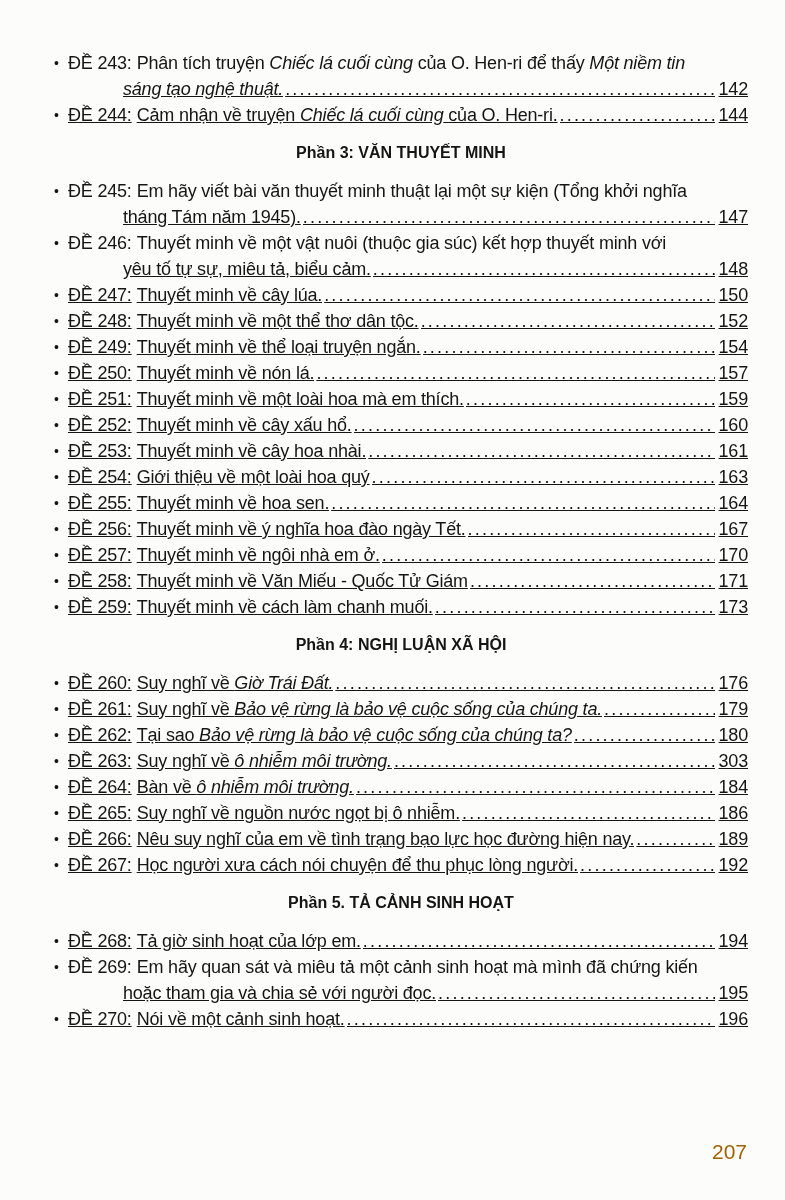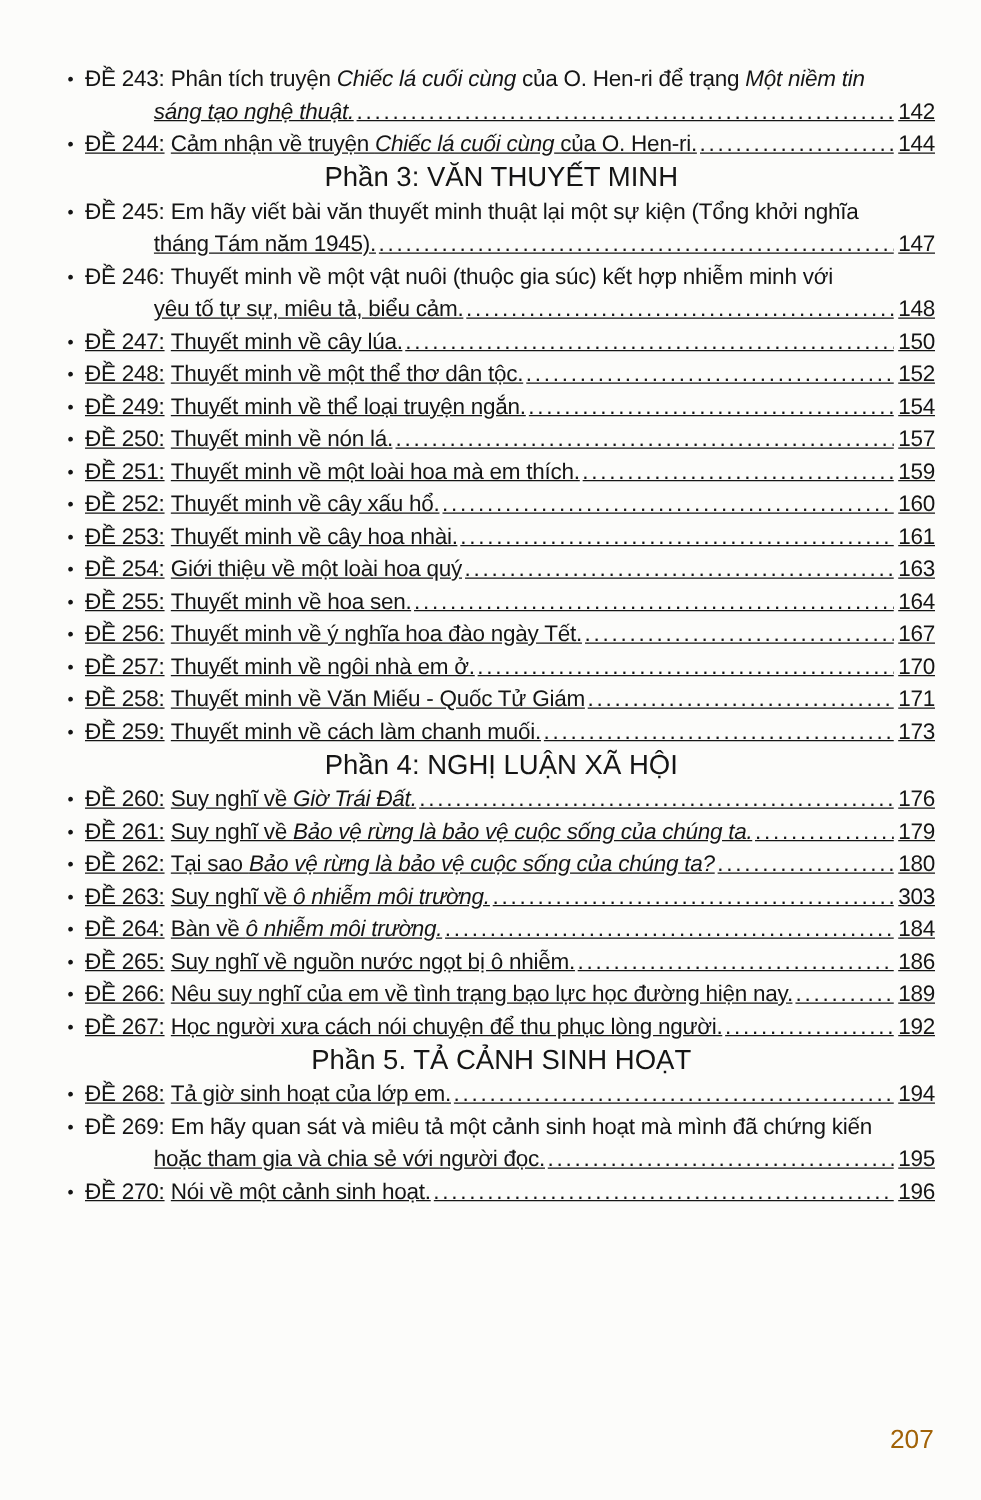--- a/index.html
+++ b/index.html
@@ -19,34 +19,34 @@
   .line-text { white-space: nowrap; overflow: hidden; flex: 0 1 auto; }
   .label { margin-right: 0.28em; }
   .it { font-style: italic; }
   .dots { flex: 1 1 10px; min-width: 10px; overflow: hidden; white-space: nowrap; margin-left: 2px; }
   .dots::after {
     content: "..........................................................................................................................................................................................................";
     letter-spacing: 2.2px;
   }
   .pg { flex: none; margin-left: 4px; }
   .heading {
-    font-size: 22px; font-weight: normal; text-align: center;
-    line-height: 28px; margin: 0 0;
+    font-size: 16px; font-weight: bold; text-align: center;
+    line-height: 28px; margin: 11px 0;
   }
   .folio { position: absolute; right: 38px; bottom: 36px; font-size: 21px; color: #a16207; }
 </style>
 </head>
 <body>
 
 <div class="page">
   <main class="toc" id="toc">
       <div class="entry">
         <span class="bullet">•</span>
         <div class="entry-body">
-          <div class="line"><span class="line-text"><span class="label">ĐỀ 243:</span><span class="seg">Phân tích truyện </span><span class="seg it">Chiếc lá cuối cùng</span><span class="seg"> của O. Hen-ri để trạng </span><span class="seg it">Một niềm tin</span></span></div>
+          <div class="line"><span class="line-text"><span class="label">ĐỀ 243:</span><span class="seg">Phân tích truyện </span><span class="seg it">Chiếc lá cuối cùng</span><span class="seg"> của O. Hen-ri để thấy </span><span class="seg it">Một niềm tin</span></span></div>
           <div class="line cont last">
             <span class="line-text"><span class="seg it">sáng tạo nghệ thuật. </span></span>
             <span class="dots"></span>
             <span class="pg">142</span>
           </div>
         </div>
       </div>
       <div class="entry">
         <span class="bullet">•</span>
         <div class="entry-body">
@@ -65,21 +65,21 @@
           <div class="line cont last">
             <span class="line-text"><span class="seg">tháng Tám năm 1945).</span></span>
             <span class="dots"></span>
             <span class="pg">147</span>
           </div>
         </div>
       </div>
       <div class="entry">
         <span class="bullet">•</span>
         <div class="entry-body">
-          <div class="line"><span class="line-text"><span class="label">ĐỀ 246:</span><span class="seg">Thuyết minh về một vật nuôi (thuộc gia súc) kết hợp nhiễm minh với</span></span></div>
+          <div class="line"><span class="line-text"><span class="label">ĐỀ 246:</span><span class="seg">Thuyết minh về một vật nuôi (thuộc gia súc) kết hợp thuyết minh với</span></span></div>
           <div class="line cont last">
             <span class="line-text"><span class="seg">yêu tố tự sự, miêu tả, biểu cảm. </span></span>
             <span class="dots"></span>
             <span class="pg">148</span>
           </div>
         </div>
       </div>
       <div class="entry">
         <span class="bullet">•</span>
         <div class="entry-body">

